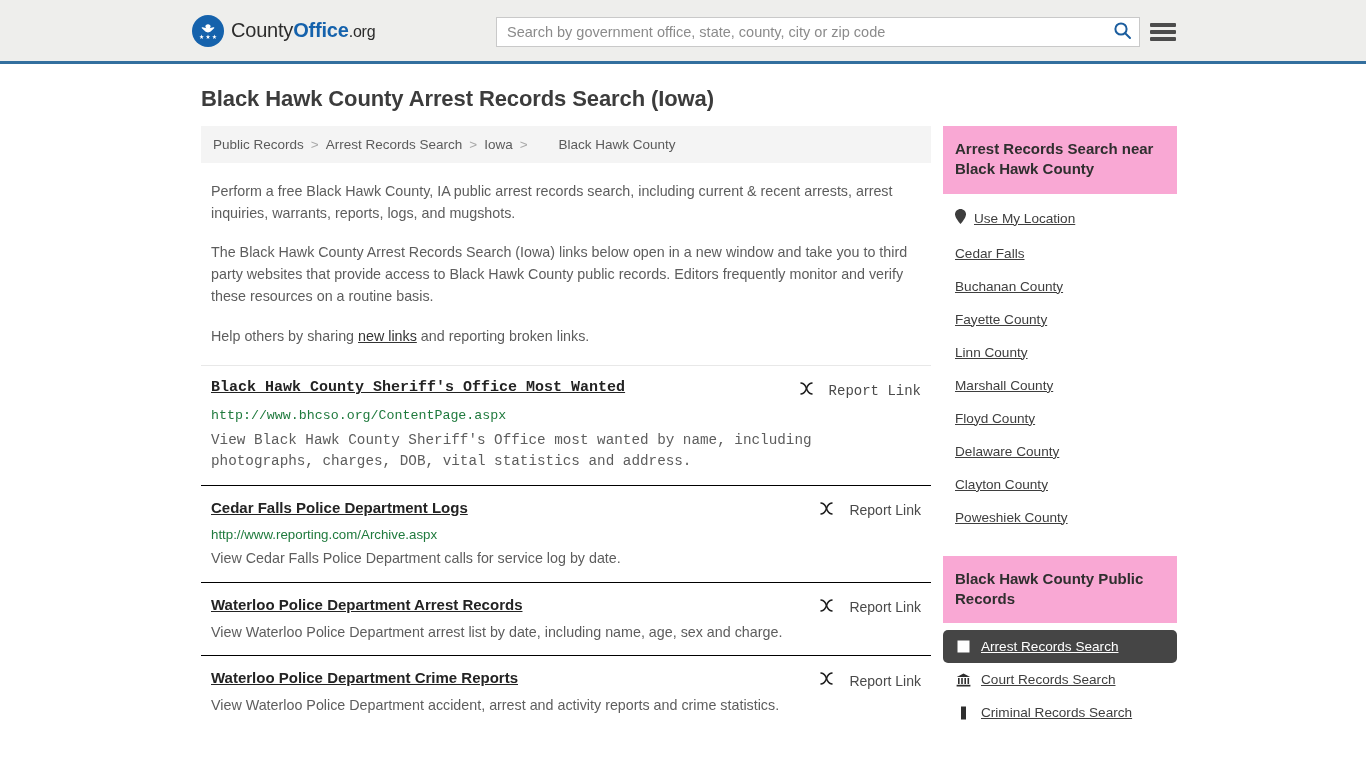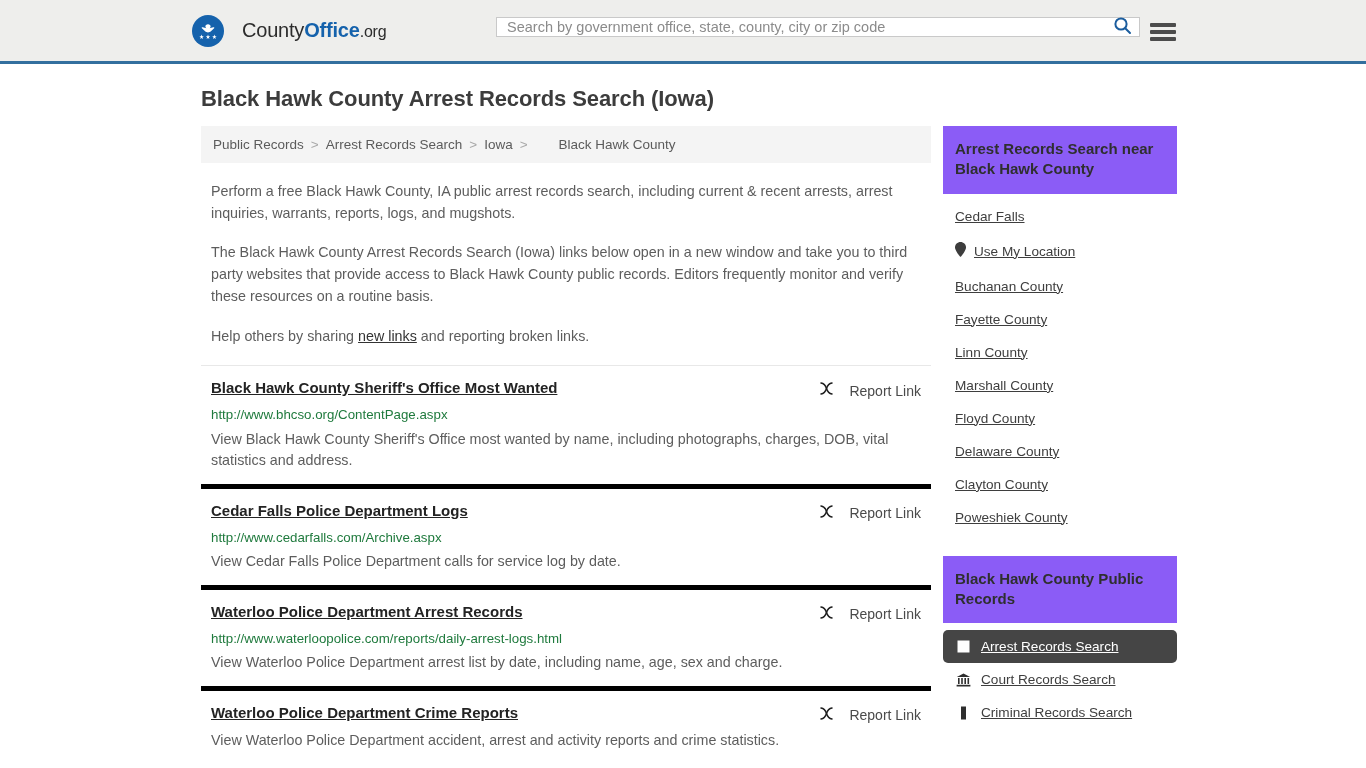--- a/index.html
+++ b/index.html
@@ -19,21 +19,21 @@
     border-bottom: 3px solid #336f9e;
     display: flex;
     align-items: center;
     position: relative;
   }
   .brand {
     display: flex;
     align-items: center;
     margin-left: 192px;
     text-decoration: none;
-    gap: 18px;
+    gap: 7px;
   }
   .brand-mark {
     width: 32px; height: 32px;
     border-radius: 50%;
     background: #1562ac;
     display: flex;
     flex-direction: column;
     align-items: center;
     justify-content: center;
     flex: none;
@@ -46,21 +46,21 @@
   }
   .brand-text .w1 { color: #2c2c2c; }
   .brand-text .w2 { color: #1562ac; font-weight: bold; }
   .brand-text .w3 { color: #2c2c2c; font-size: 16px; }
 
   .search-wrap {
     position: absolute;
     left: 496px;
     top: 17px;
     width: 644px;
-    height: 20px;
+    height: 30px;
     background: #ffffff;
     border: 1px solid #c9c9c9;
     display: flex;
     align-items: center;
   }
   .search-input {
     flex: 1;
     height: 100%;
     border: 0;
     outline: none;
@@ -147,24 +147,24 @@
     color: #5d5d5d;
     margin: 18px 0 0 0;
   }
   .intro p a {
     color: #333;
     font-weight: normal;
   }
 
   .results { margin-top: 18px; }
   .result {
-    border-top: 5px solid #000000;
+    border-top: 1px solid #000000;
     padding: 13px 10px 12px 10px;
   }
-  .result:first-child { border-top: 1px solid #e8e8e8; }
+  .result:first-child { border-top: 1px solid #e8e8e8; font-family: Liberation Mono, monospace; }
   .result-head {
     display: flex;
     align-items: flex-start;
     justify-content: space-between;
     gap: 16px;
   }
   .result-title {
     font-size: 15px;
     font-weight: bold;
     color: #232323;
@@ -195,21 +195,21 @@
   .result-desc {
     font-size: 14.3px;
     color: #5d5d5d;
     line-height: 1.5;
     margin-top: 4px;
   }
 
   
   .side-col { width: 234px; flex: none; padding-top: 0; }
   .side-head {
-    background: #8b5cf6;
+    background: #f9a8d4;
     padding: 13px 12px 14px 12px;
     font-size: 15px;
     font-weight: bold;
     color: #2f2f2f;
     line-height: 1.35;
   }
   .side-links { padding: 6px 0 2px 0; }
   .side-link-row {
     display: flex;
     align-items: center;
@@ -328,38 +328,37 @@
             <div class="report-link">
               <span>
                 <svg width="17" height="17" viewBox="0 0 17 17" aria-hidden="true">
                   <path d="M3 3 C6.5 3.4 7.6 5.6 8.5 8.5 C9.4 11.4 10.5 13.6 14 14" fill="none" stroke="#1d1d1d" stroke-width="1.5" stroke-linecap="round"></path>
                   <path d="M14 3 C10.5 3.4 9.4 5.6 8.5 8.5 C7.6 11.4 6.5 13.6 3 14" fill="none" stroke="#1d1d1d" stroke-width="1.5" stroke-linecap="round"></path>
                 </svg>
               </span>
               <span class="rl-label">Report Link</span>
             </div>
           </div>
-          <div class="result-url">http://www.cedarfalls.com/Archive.aspx</div>
+          <div class="result-url">http://www.reporting.com/Archive.aspx</div>
           <div class="result-desc">View Cedar Falls Police Department calls for service log by date.</div>
         </div>
 
         <div class="result">
           <div class="result-head">
             <a class="result-title" href="#">Waterloo Police Department Arrest Records</a>
             <div class="report-link">
               <span>
                 <svg width="17" height="17" viewBox="0 0 17 17" aria-hidden="true">
                   <path d="M3 3 C6.5 3.4 7.6 5.6 8.5 8.5 C9.4 11.4 10.5 13.6 14 14" fill="none" stroke="#1d1d1d" stroke-width="1.5" stroke-linecap="round"></path>
                   <path d="M14 3 C10.5 3.4 9.4 5.6 8.5 8.5 C7.6 11.4 6.5 13.6 3 14" fill="none" stroke="#1d1d1d" stroke-width="1.5" stroke-linecap="round"></path>
                 </svg>
               </span>
               <span class="rl-label">Report Link</span>
             </div>
           </div>
-          <div class="result-url">http://www.waterloopolice.com/reports/daily-arrest-logs.html</div>
           <div class="result-desc">View Waterloo Police Department arrest list by date, including name, age, sex and charge.</div>
         </div>
 
         <div class="result">
           <div class="result-head">
             <a class="result-title" href="#">Waterloo Police Department Crime Reports</a>
             <div class="report-link">
               <span>
                 <svg width="17" height="17" viewBox="0 0 17 17" aria-hidden="true">
                   <path d="M3 3 C6.5 3.4 7.6 5.6 8.5 8.5 C9.4 11.4 10.5 13.6 14 14" fill="none" stroke="#1d1d1d" stroke-width="1.5" stroke-linecap="round"></path>
@@ -374,29 +373,29 @@
 
       </div>
     </div>
 
     <div class="side-col">
 
       <div class="side-head">Arrest Records Search near Black Hawk County</div>
 
       <div class="side-links">
         <div class="side-link-row">
-          <a href="#">Cedar Falls</a>
-        </div>
-        <div class="side-link-row">
           <span class="pin-icon">
             <svg width="11" height="15" viewBox="0 0 11 15" aria-hidden="true">
               <path d="M5.5 0 C2.5 0 0 2.4 0 5.3 C0 9.2 5.5 15 5.5 15 C5.5 15 11 9.2 11 5.3 C11 2.4 8.5 0 5.5 0 z" fill="#3d3d3d"></path>
             </svg>
           </span>
           <a href="#">Use My Location</a>
+        </div>
+        <div class="side-link-row">
+          <a href="#">Cedar Falls</a>
         </div>
         <div class="side-link-row">
           <a href="#">Buchanan County</a>
         </div>
         <div class="side-link-row">
           <a href="#">Fayette County</a>
         </div>
         <div class="side-link-row">
           <a href="#">Linn County</a>
         </div>

